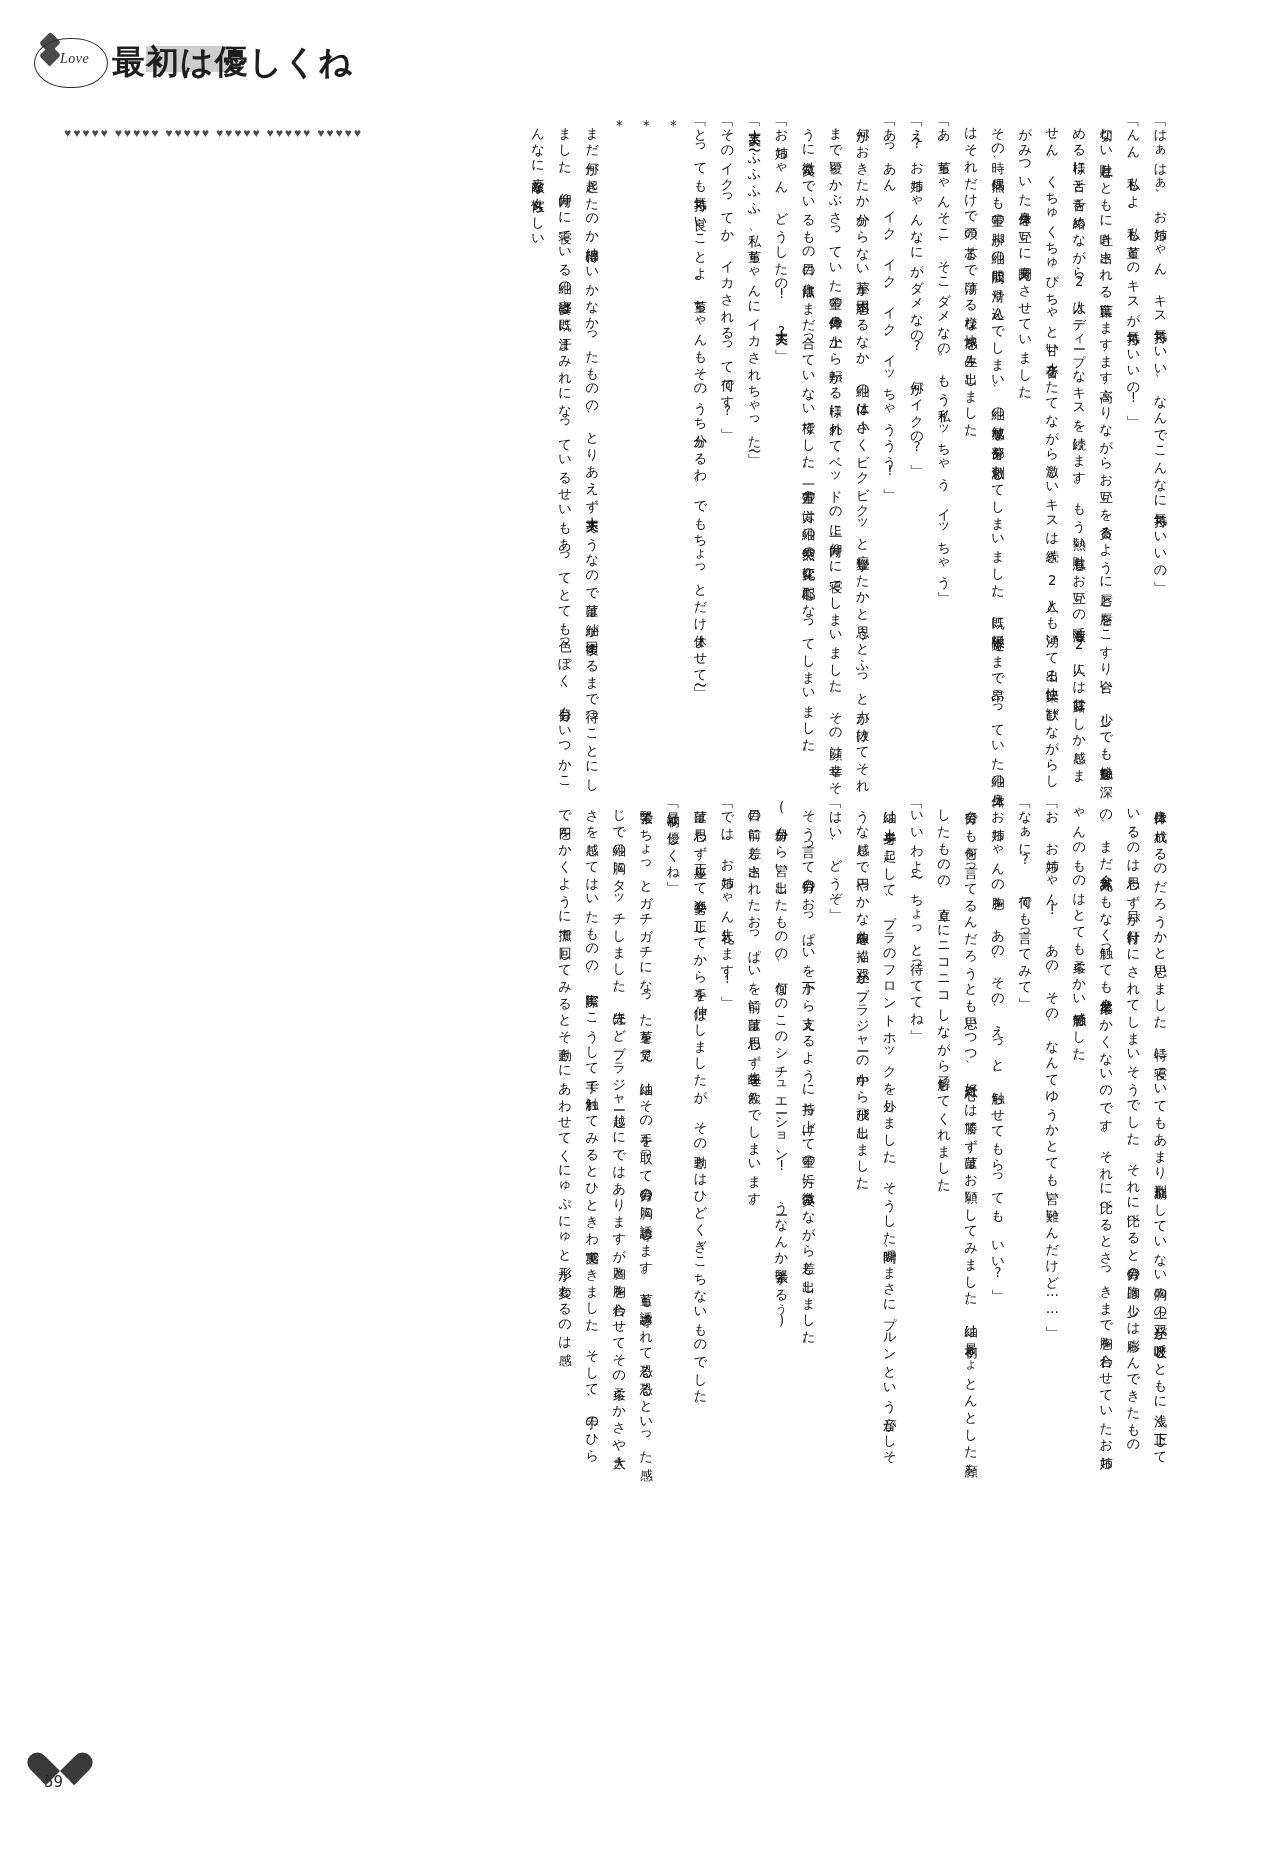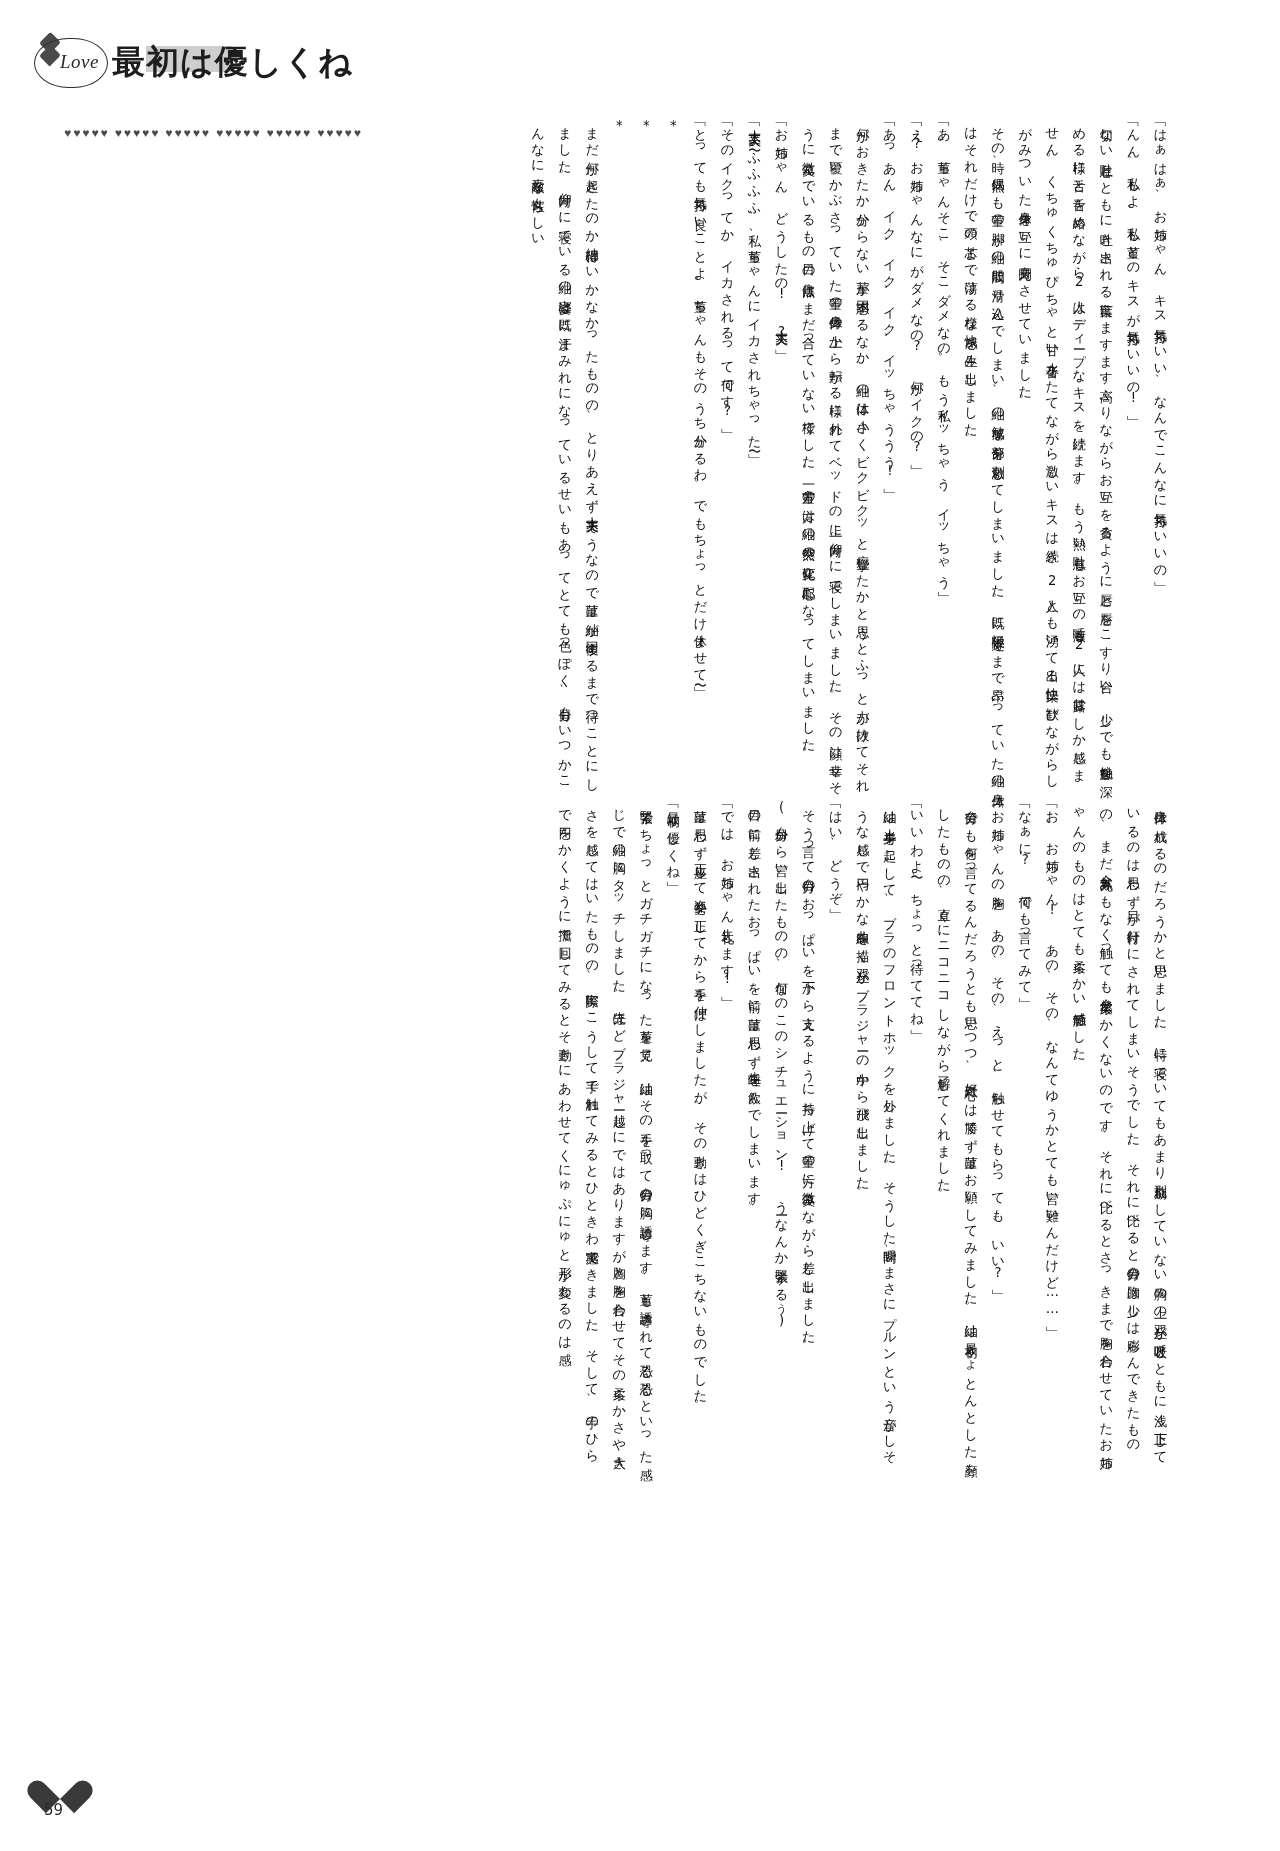--- a/index.html
+++ b/index.html
@@ -46,21 +46,21 @@
     border-radius: 3px 3px 3px 0;
     box-shadow: 9px -9px 0 0 #2b2b2b;
     opacity: .85;
   }
   .logo-love {
     position: absolute;
     left: 26px;
     top: 17px;
     font-family: "Liberation Serif", serif;
     font-style: italic;
-    font-size: 19px;
+    font-size: 14px;
     letter-spacing: .5px;
     color: #2b2b2b;
   }
   .title-main {
     position: absolute;
     left: 78px;
     top: 6px;
     font-family: "DejaVu Sans", sans-serif;
     font-weight: bold;
     font-size: 33px;
@@ -119,21 +119,21 @@
     padding: 0;
   }
   .text-block .sep {
     letter-spacing: 1.6px;
   }
 
   
   .page-number-wrap {
     position: absolute;
     left: 34px;
-    bottom: 28px;
+    bottom: 56px;
     width: 60px;
     height: 56px;
     text-align: right;
   }
   .pn-heart {
     position: absolute;
     left: 6px;
     top: 0;
     width: 40px;
     height: 36px;

